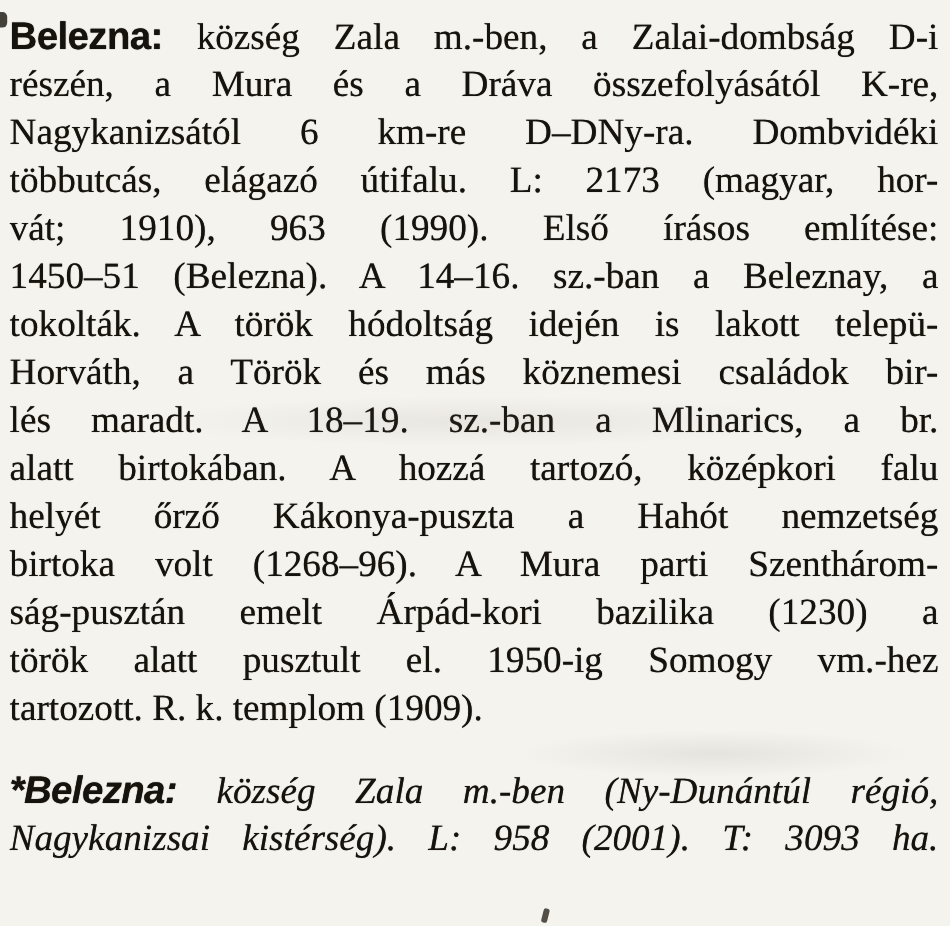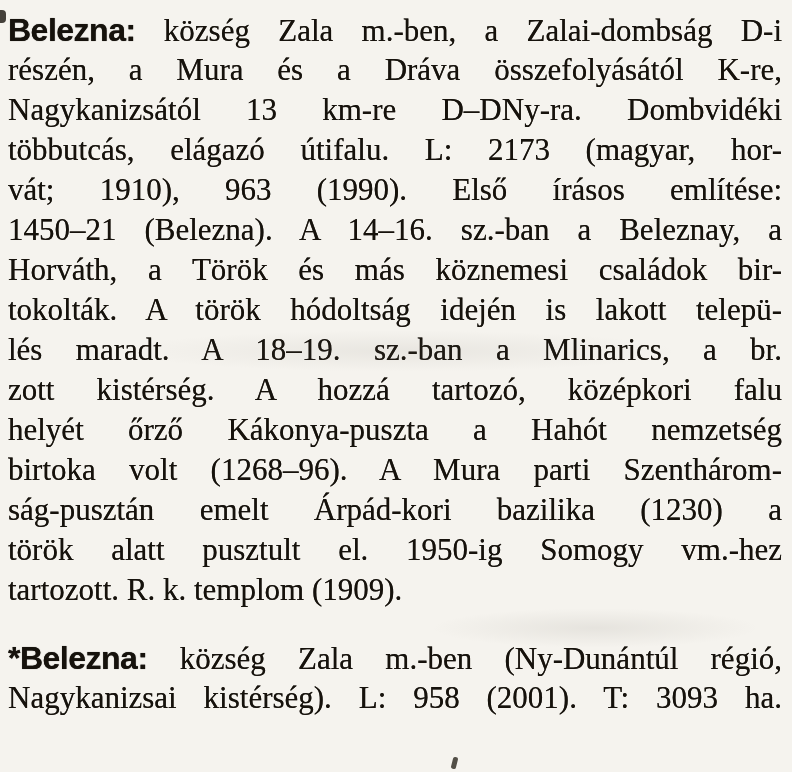--- a/index.html
+++ b/index.html
@@ -21,20 +21,21 @@
     height: 676px;
     padding: 10px 10px 0 8px;
     box-sizing: border-box;
     color: #16120c;
   }
   .entry {
     margin: 0;
   }
   .entry + .entry {
     margin-top: 28px;
+    font-style: italic;
   }
   .line {
     font-size: 31px;
     line-height: 40px;
     white-space: normal;
     text-align: justify;
     text-align-last: justify;
     color: #16120c;
     text-shadow: 0 0 0.6px rgba(22,18,12,0.8);
     overflow: hidden;
@@ -87,28 +88,28 @@
 <body>
 
 <div class="page">
 
   <div class="smudge-1"></div>
   <div class="smudge-2"></div>
 
   <p class="entry">
     <span class="line" style="display: block;"><span class="hw">Belezna:</span> <span>község Zala m.-ben, a Zalai-dombság D-i</span></span>
     <span class="line" style="display:block">részén, a Mura és a Dráva összefolyásától K-re,</span>
-    <span class="line" style="display:block">Nagykanizsától 13 km-re D–DNy-ra. Dombvidéki</span>
+    <span class="line" style="display:block">Nagykanizsától 6 km-re D–DNy-ra. Dombvidéki</span>
     <span class="line" style="display:block">többutcás, elágazó útifalu. L: 2173 (magyar, hor-</span>
     <span class="line" style="display:block">vát; 1910), 963 (1990). Első írásos említése:</span>
-    <span class="line" style="display:block">1450–21 (Belezna). A 14–16. sz.-ban a Beleznay, a</span>
+    <span class="line" style="display:block">1450–51 (Belezna). A 14–16. sz.-ban a Beleznay, a</span>
+    <span class="line" style="display:block">tokolták. A török hódoltság idején is lakott telepü-</span>
     <span class="line" style="display:block">Horváth, a Török és más köznemesi családok bir-</span>
-    <span class="line" style="display:block">tokolták. A török hódoltság idején is lakott telepü-</span>
     <span class="line" style="display:block">lés maradt. A 18–19. sz.-ban a Mlinarics, a br.</span>
-    <span class="line" style="display:block">zott kistérség. A hozzá tartozó, középkori falu</span>
+    <span class="line" style="display:block">alatt birtokában. A hozzá tartozó, középkori falu</span>
     <span class="line" style="display:block">helyét őrző Kákonya-puszta a Hahót nemzetség</span>
     <span class="line" style="display:block">birtoka volt (1268–96). A Mura parti Szenthárom-</span>
     <span class="line" style="display:block">ság-pusztán emelt Árpád-kori bazilika (1230) a</span>
     <span class="line" style="display:block">török alatt pusztult el. 1950-ig Somogy vm.-hez</span>
     <span class="line last" style="display:block">tartozott. R. k. templom (1909).</span>
   </p>
 
   <p class="entry">
     <span class="line" style="display:block"><span class="hw">*Belezna:</span> <span>község Zala m.-ben (Ny-Dunántúl régió,</span></span>
     <span class="line" style="display:block">Nagykanizsai kistérség). L: 958 (2001). T: 3093 ha.</span>

